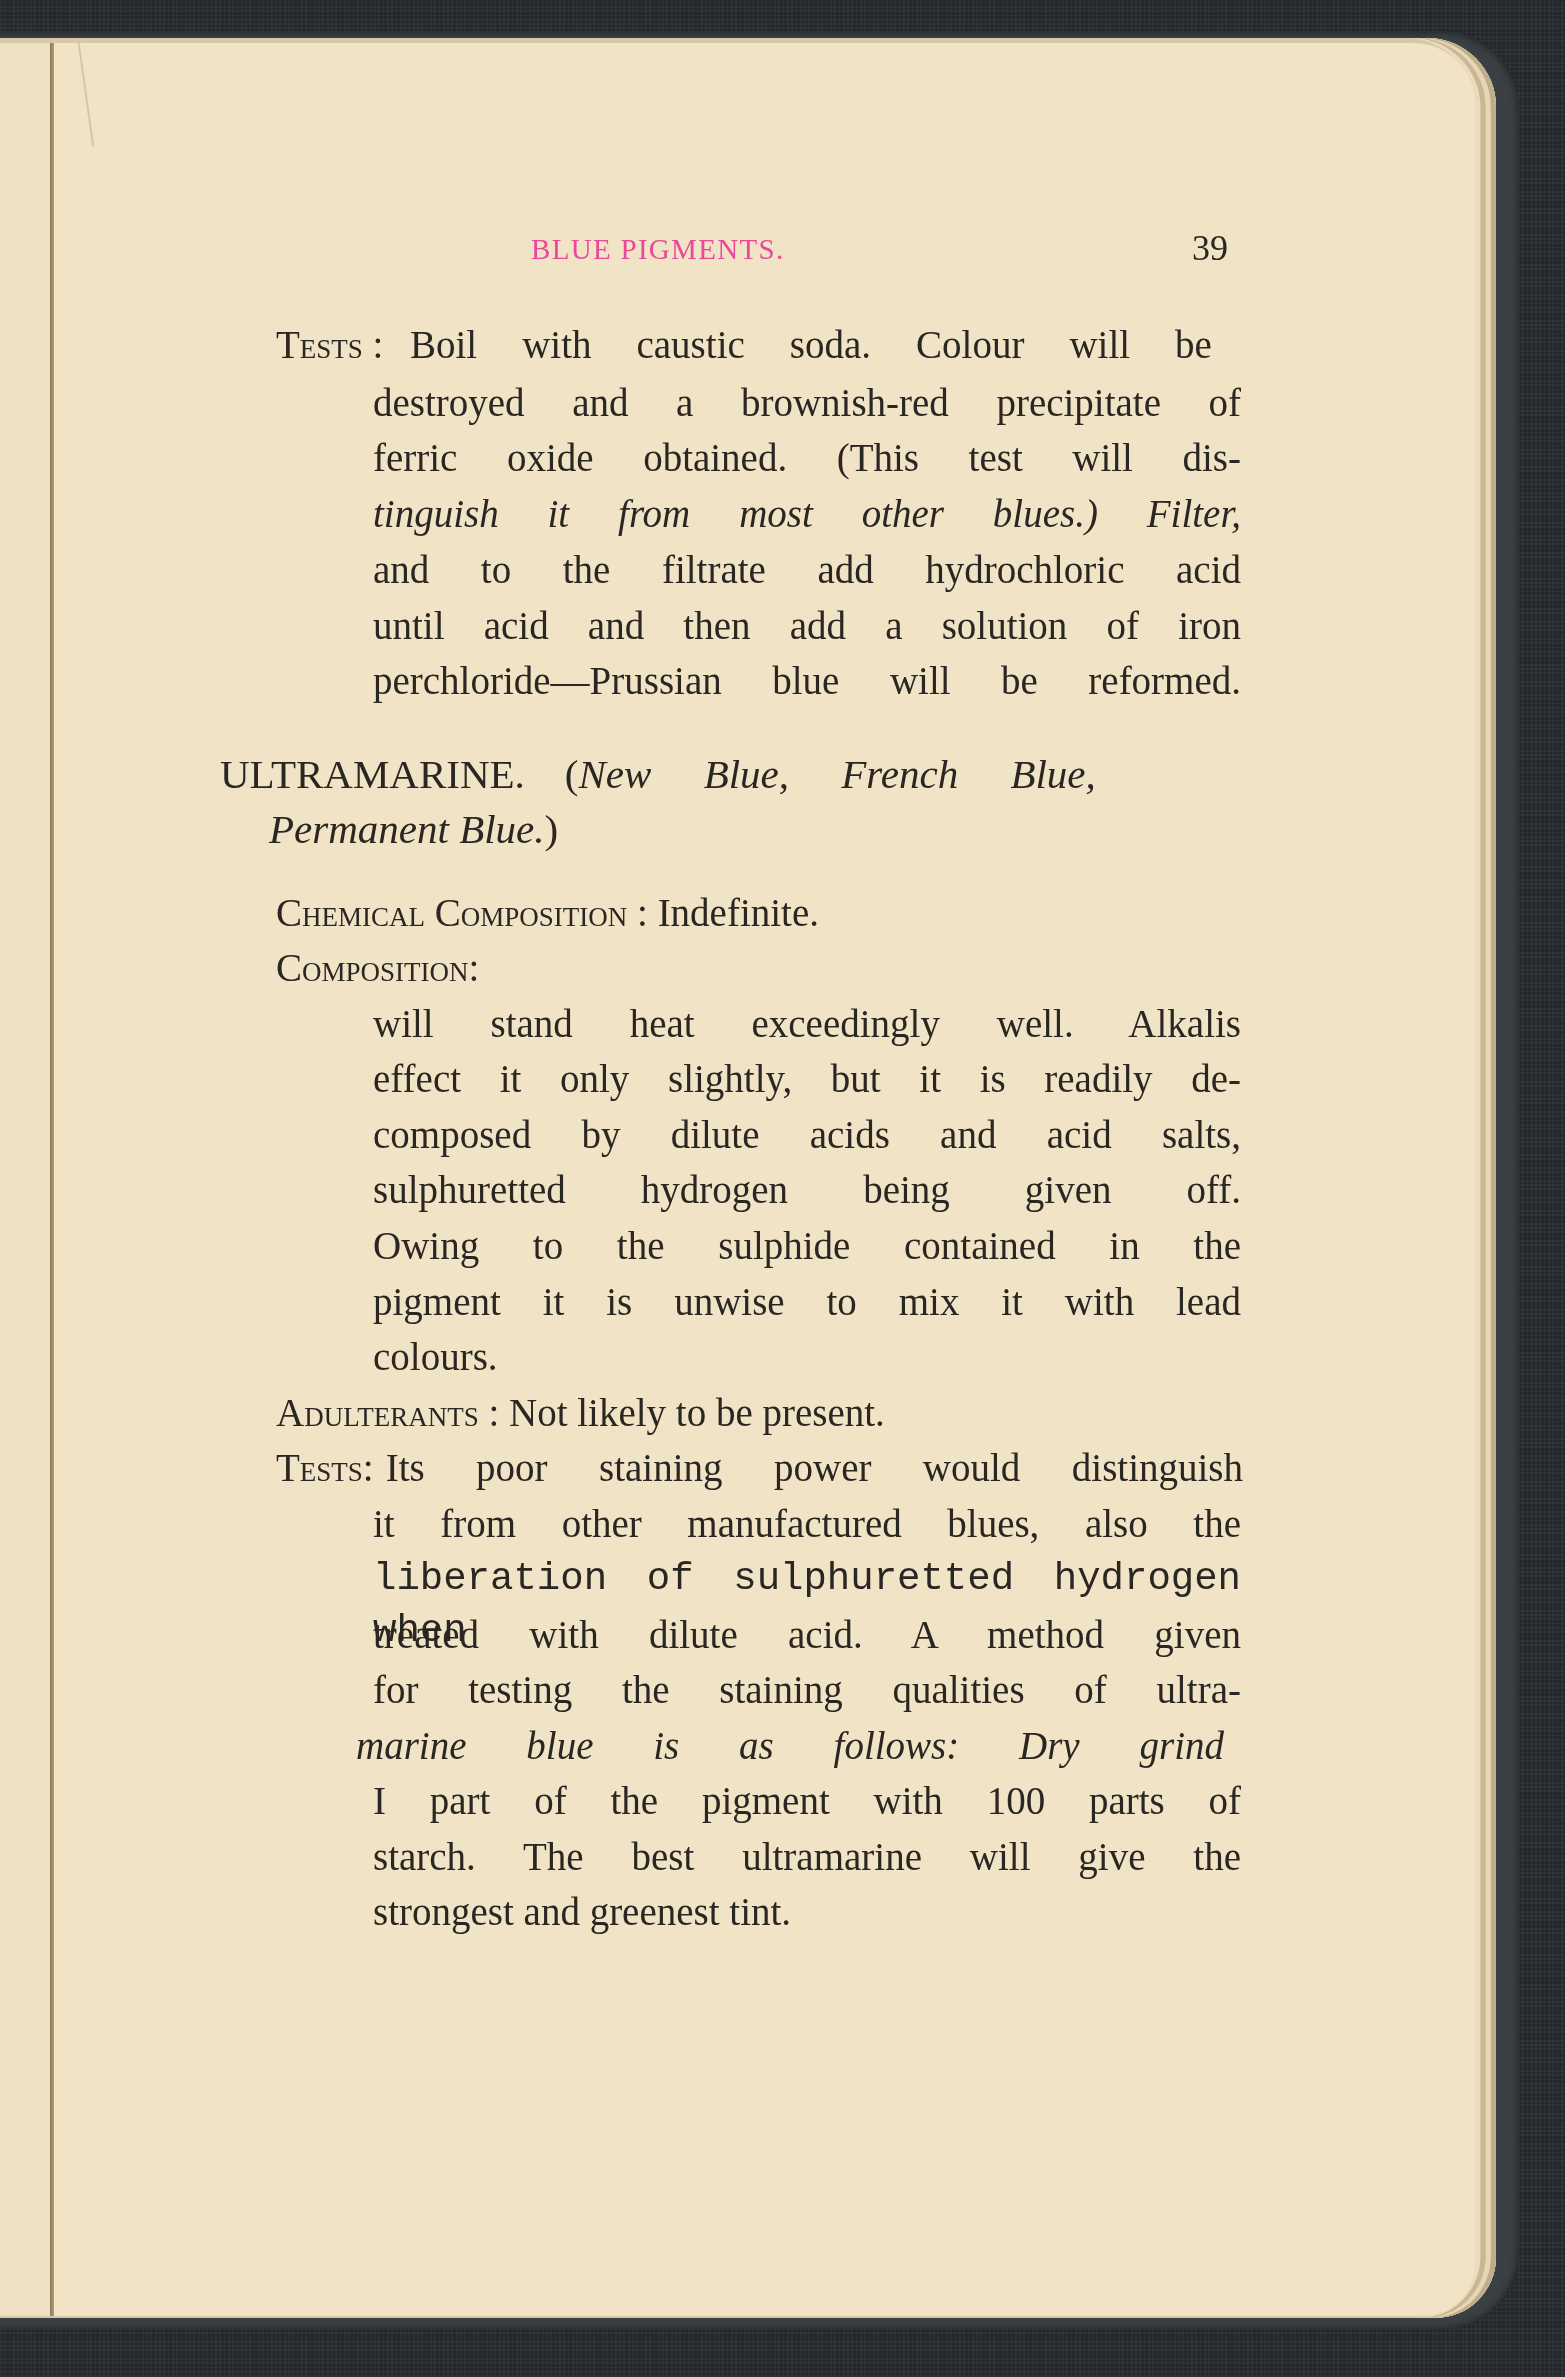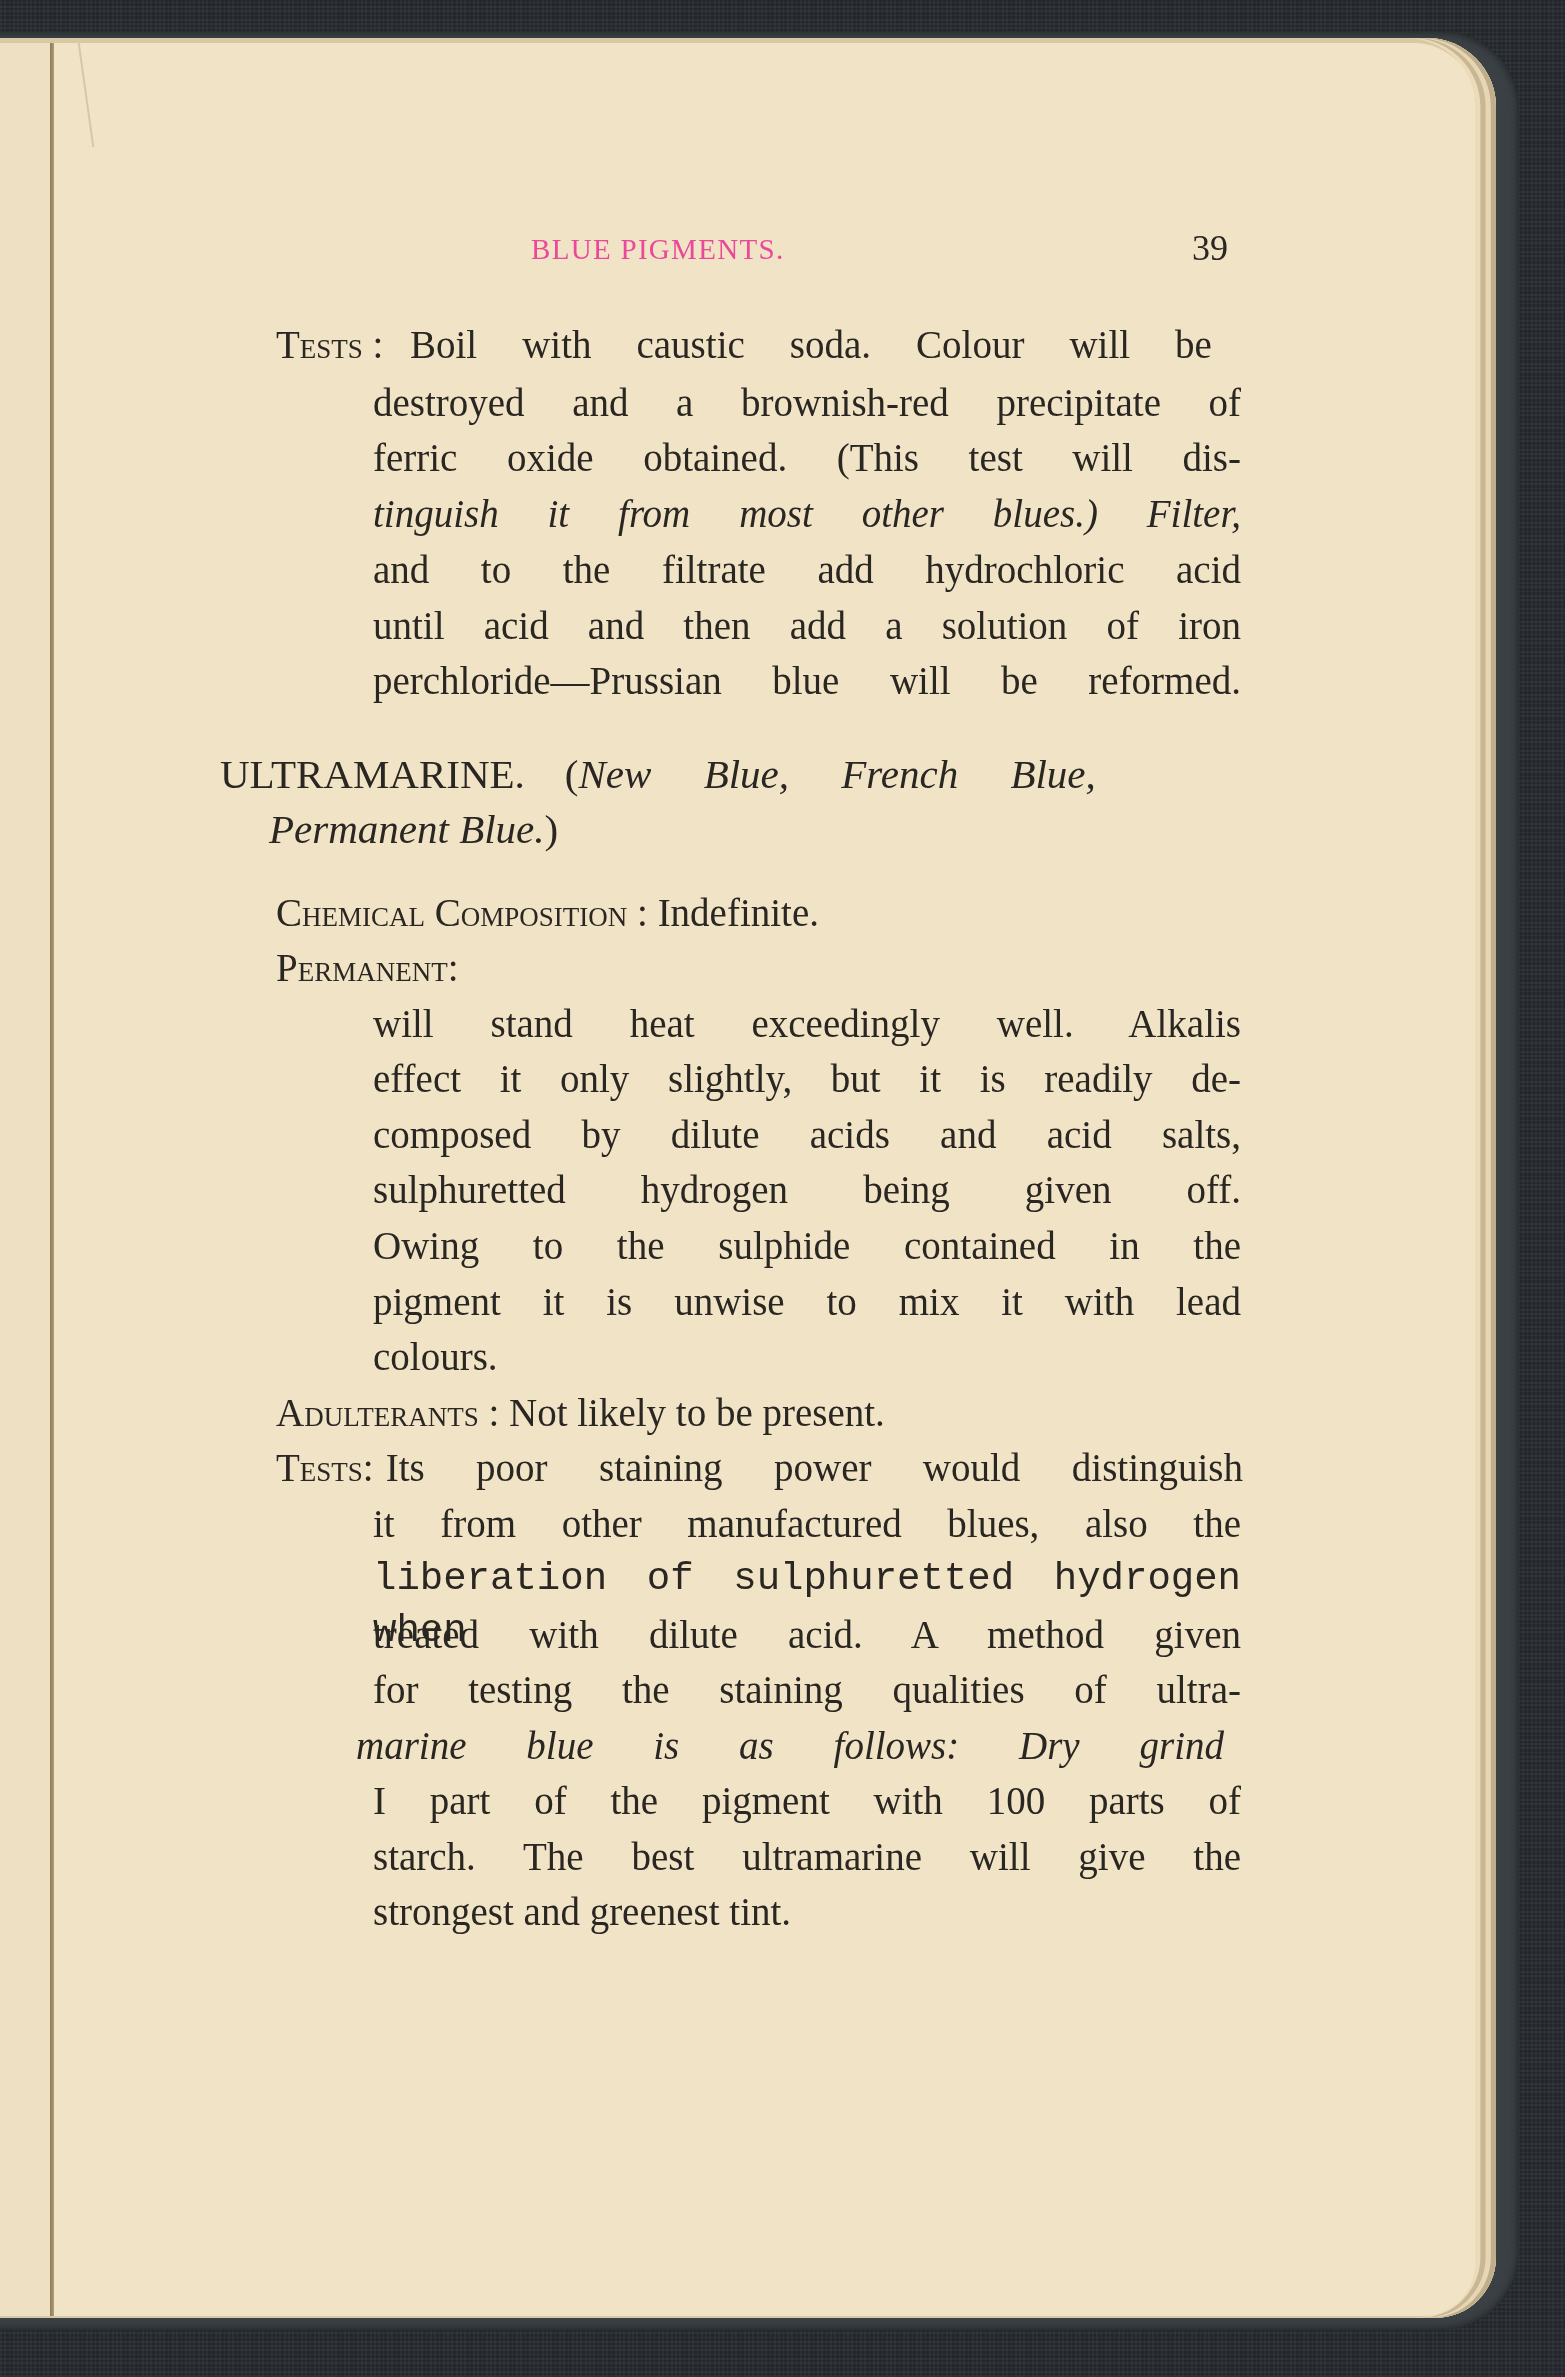--- a/index.html
+++ b/index.html
@@ -154,21 +154,21 @@
   <div class="heading-main italic" style="left:269px; top:803px;">
     <span>Permanent Blue.</span><span style="font-style:normal;">)</span>
   </div>
 
   <div class="line" style="left:276px; top:887px;">
     <span class="sc">Chemical Composition</span><span> :</span>
     <span>Indefinite.</span>
   </div>
 
   <div class="line" style="left:276px; top:942px; width:967px; display:flex;">
-    <span class="sc">Permanent</span>
+    <span class="sc">Composition</span>
       <span> :</span>
   </div>
   <div class="line just" style="left:373px; top:998px; width:868px;">will stand heat exceedingly well.  Alkalis</div>
   <div class="line just" style="left:373px; top:1053px; width:868px;">effect it only slightly, but it is readily de-</div>
   <div class="line just" style="left:373px; top:1109px; width:868px;">composed by dilute acids and acid salts,</div>
   <div class="line just" style="left:373px; top:1164px; width:868px;">sulphuretted hydrogen being given off.</div>
   <div class="line just" style="left:373px; top:1220px; width:868px;">Owing to the sulphide contained in the</div>
   <div class="line just" style="left:373px; top:1276px; width:868px;">pigment it is unwise to mix it with lead</div>
   <div class="line" style="left:373px; top:1331px;">colours.</div>
 

